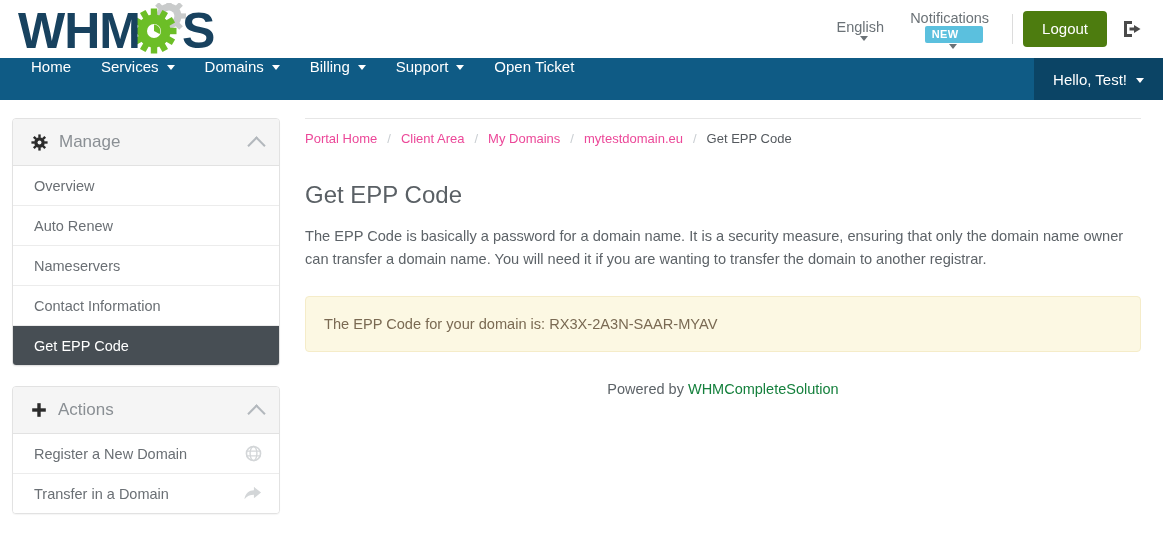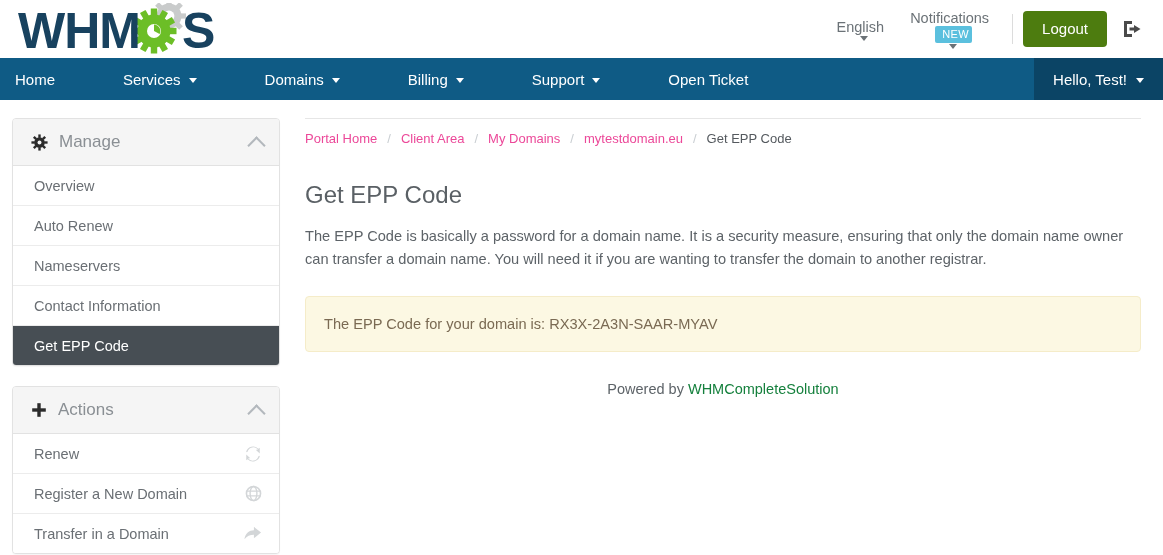--- a/index.html
+++ b/index.html
@@ -55,23 +55,23 @@
     border-top: 5px solid #6b7277;
     margin-left: 7px;
     position: relative;
     top: 1px;
   }
   .badge-new {
     display: inline-block;
     background: #5bc0de;
     color: #ffffff;
     font-size: 11px;
-    font-weight: normal;
+    font-weight: bold;
     letter-spacing: .4px;
-    padding: 3px 3px 3px 7px;
+    padding: 3px 24px 3px 7px;
     border-radius: 2px;
     margin-left: 8px;
     line-height: 1;
     vertical-align: middle;
   }
   .hdr-sep {
     width: 1px;
     height: 30px;
     background: #dcdcdc;
     margin: 0 10px;
@@ -96,21 +96,21 @@
   }
 
   
   .navbar {
     background: #0f5b85;
     height: 42px;
     display: flex;
     align-items: stretch;
     position: relative;
   }
-  .nav-items { display: flex; align-items: center; padding-left: 0; gap: 38px; }
+  .nav-items { display: flex; align-items: flex-start; padding-left: 16px; }
   .nav-item {
     color: #ffffff;
     font-size: 15px;
     text-decoration: none;
     padding: 0 15px;
     display: flex;
     align-items: center;
     white-space: nowrap;
     cursor: pointer;
   }
@@ -426,31 +426,20 @@
             <rect x="6.3" y="1.2" width="3.4" height="13.6" fill="#2b2b2b"></rect>
             <rect x="1.2" y="6.3" width="13.6" height="3.4" fill="#2b2b2b"></rect>
           </svg>
         </span>
         <span class="panel-title">Actions</span>
         <span class="chev-up"></span>
       </div>
       <ul class="panel-list">
         <li>
           <a class="panel-link" href="#">
-            <span>Renew</span>
-            <span class="row-icon">
-              <svg width="18" height="18" viewBox="0 0 20 20">
-                <path d="M4 7.5 A6.5 6.5 0 0 1 15.5 5.2 L13 5.2 L17.5 9.5 L17.5 3 L15.9 4.2 A8 8 0 0 0 2.3 8 Z" fill="#d3d6d8"></path>
-                <path d="M16 12.5 A6.5 6.5 0 0 1 4.5 14.8 L7 14.8 L2.5 10.5 L2.5 17 L4.1 15.8 A8 8 0 0 0 17.7 12 Z" fill="#d3d6d8"></path>
-              </svg>
-            </span>
-          </a>
-        </li>
-        <li>
-          <a class="panel-link" href="#">
             <span>Register a New Domain</span>
             <span class="row-icon">
               <svg width="17" height="17" viewBox="0 0 20 20">
                 <circle cx="10" cy="10" r="8.3" fill="none" stroke="#d3d6d8" stroke-width="1.9"></circle>
                 <ellipse cx="10" cy="10" rx="4" ry="8.3" fill="none" stroke="#d3d6d8" stroke-width="1.6"></ellipse>
                 <line x1="1.8" y1="7.2" x2="18.2" y2="7.2" stroke="#d3d6d8" stroke-width="1.6"></line>
                 <line x1="1.8" y1="12.8" x2="18.2" y2="12.8" stroke="#d3d6d8" stroke-width="1.6"></line>
               </svg>
             </span>
           </a>

